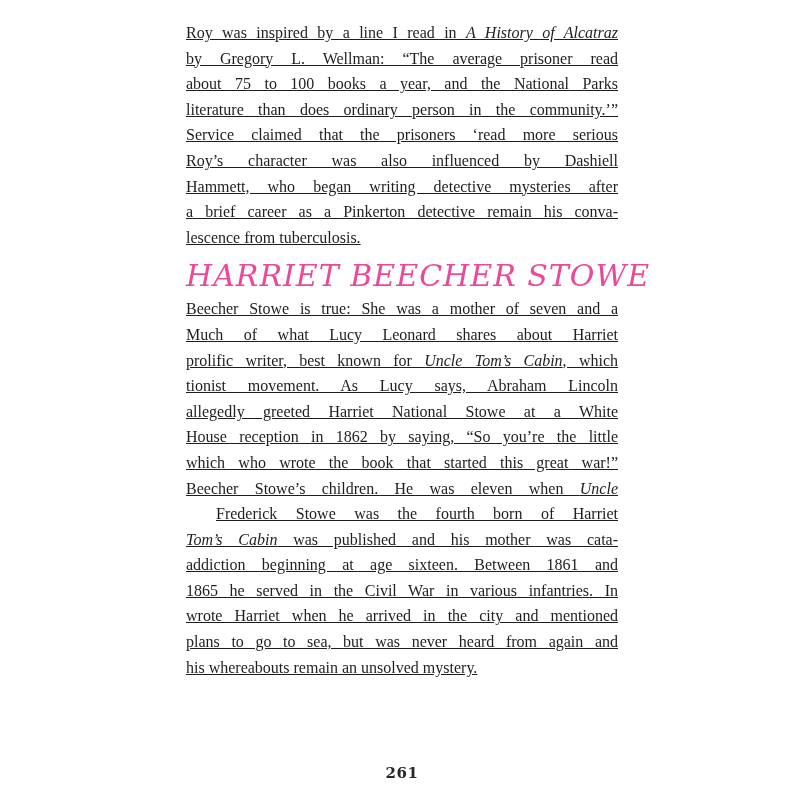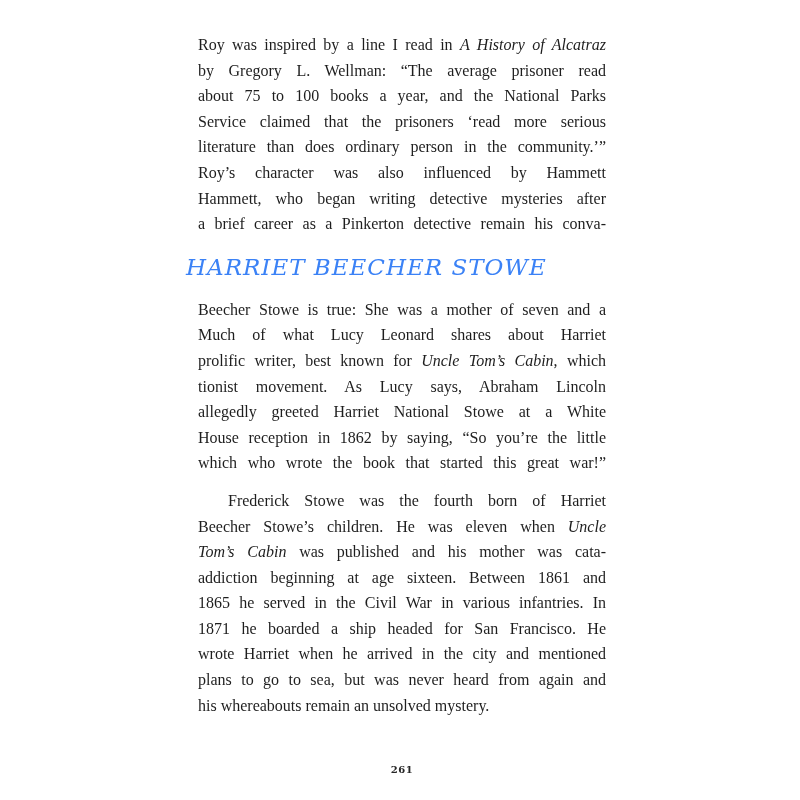--- a/index.html
+++ b/index.html
@@ -16,21 +16,22 @@
     font-family: "Liberation Serif", serif;
     color: #1e1e1e;
   }
   .page-text {
     position: absolute;
     left: 186px;
     top: 20px;
     width: 432px;
   }
   .para {
-    margin: 12px;
+    margin: 0;
+    text-decoration: underline;
   }
   .line {
     font-size: 16px;
     line-height: 25.6px;
     text-align: justify;
     text-align-last: justify;
     white-space: normal;
     overflow: hidden;
     max-height: 25.6px;
   }
@@ -40,77 +41,77 @@
   .line.indent {
     text-indent: 30px;
   }
   .line i {
     font-style: italic;
   }
   .section-heading {
     font-family: "DejaVu Serif", serif;
     font-style: italic;
     font-weight: 500;
-    font-size: 23px;
+    font-size: 30px;
     line-height: 36px;
     letter-spacing: 1px;
     margin-top: 8px;
     margin-bottom: 2px;
-    color: #3b82f6;
+    color: #ec4899;
     white-space: nowrap;
   }
   .page-number {
     position: absolute;
     left: 186px;
     width: 432px;
     top: 764px;
     text-align: center;
     font-family: "DejaVu Serif", serif;
-    font-size: 10px;
+    font-size: 15px;
     font-weight: 600;
     letter-spacing: 0.5px;
     color: #262626;
   }
 </style>
 </head>
 <body>
 
 <div class="book-page">
   <div class="page-text">
 
     <div class="para">
       <div class="line">Roy was inspired by a line I read in <i>A History of Alcatraz</i></div>
       <div class="line">by Gregory L. Wellman: “The average prisoner read</div>
       <div class="line">about 75 to 100 books a year, and the National Parks</div>
+      <div class="line">literature than does ordinary person in the community.’”</div>
       <div class="line">Service claimed that the prisoners ‘read more serious</div>
-      <div class="line">literature than does ordinary person in the community.’”</div>
-      <div class="line">Roy’s character was also influenced by Hammett</div>
+      <div class="line">Roy’s character was also influenced by Dashiell</div>
       <div class="line">Hammett, who began writing detective mysteries after</div>
       <div class="line">a brief career as a Pinkerton detective remain his conva-</div>
+      <div class="line last">lescence from tuberculosis.</div>
     </div>
 
     <div class="section-heading">HARRIET BEECHER STOWE</div>
 
     <div class="para">
       <div class="line">Beecher Stowe is true: She was a mother of seven and a</div>
       <div class="line">Much of what Lucy Leonard shares about Harriet</div>
       <div class="line">prolific writer, best known for <i>Uncle Tom’s Cabin</i>, which</div>
       <div class="line">tionist movement. As Lucy says, Abraham Lincoln</div>
       <div class="line">allegedly greeted Harriet National Stowe at a White</div>
       <div class="line">House reception in 1862 by saying, “So you’re the little</div>
       <div class="line">which who wrote the book that started this great war!”</div>
     </div>
 
     <div class="para">
+      <div class="line">Beecher Stowe’s children. He was eleven when <i>Uncle</i></div>
       <div class="line indent">Frederick Stowe was the fourth born of Harriet</div>
-      <div class="line">Beecher Stowe’s children. He was eleven when <i>Uncle</i></div>
       <div class="line"><i>Tom’s Cabin</i> was published and his mother was cata-</div>
       <div class="line">addiction beginning at age sixteen. Between 1861 and</div>
       <div class="line">1865 he served in the Civil War in various infantries. In</div>
-      <div class="line">1871 he boarded a ship headed for San Francisco. He</div>
       <div class="line">wrote Harriet when he arrived in the city and mentioned</div>
       <div class="line">plans to go to sea, but was never heard from again and</div>
       <div class="line last">his whereabouts remain an unsolved mystery.</div>
     </div>
 
   </div>
 
   <div class="page-number">261</div>
 </div>
 

